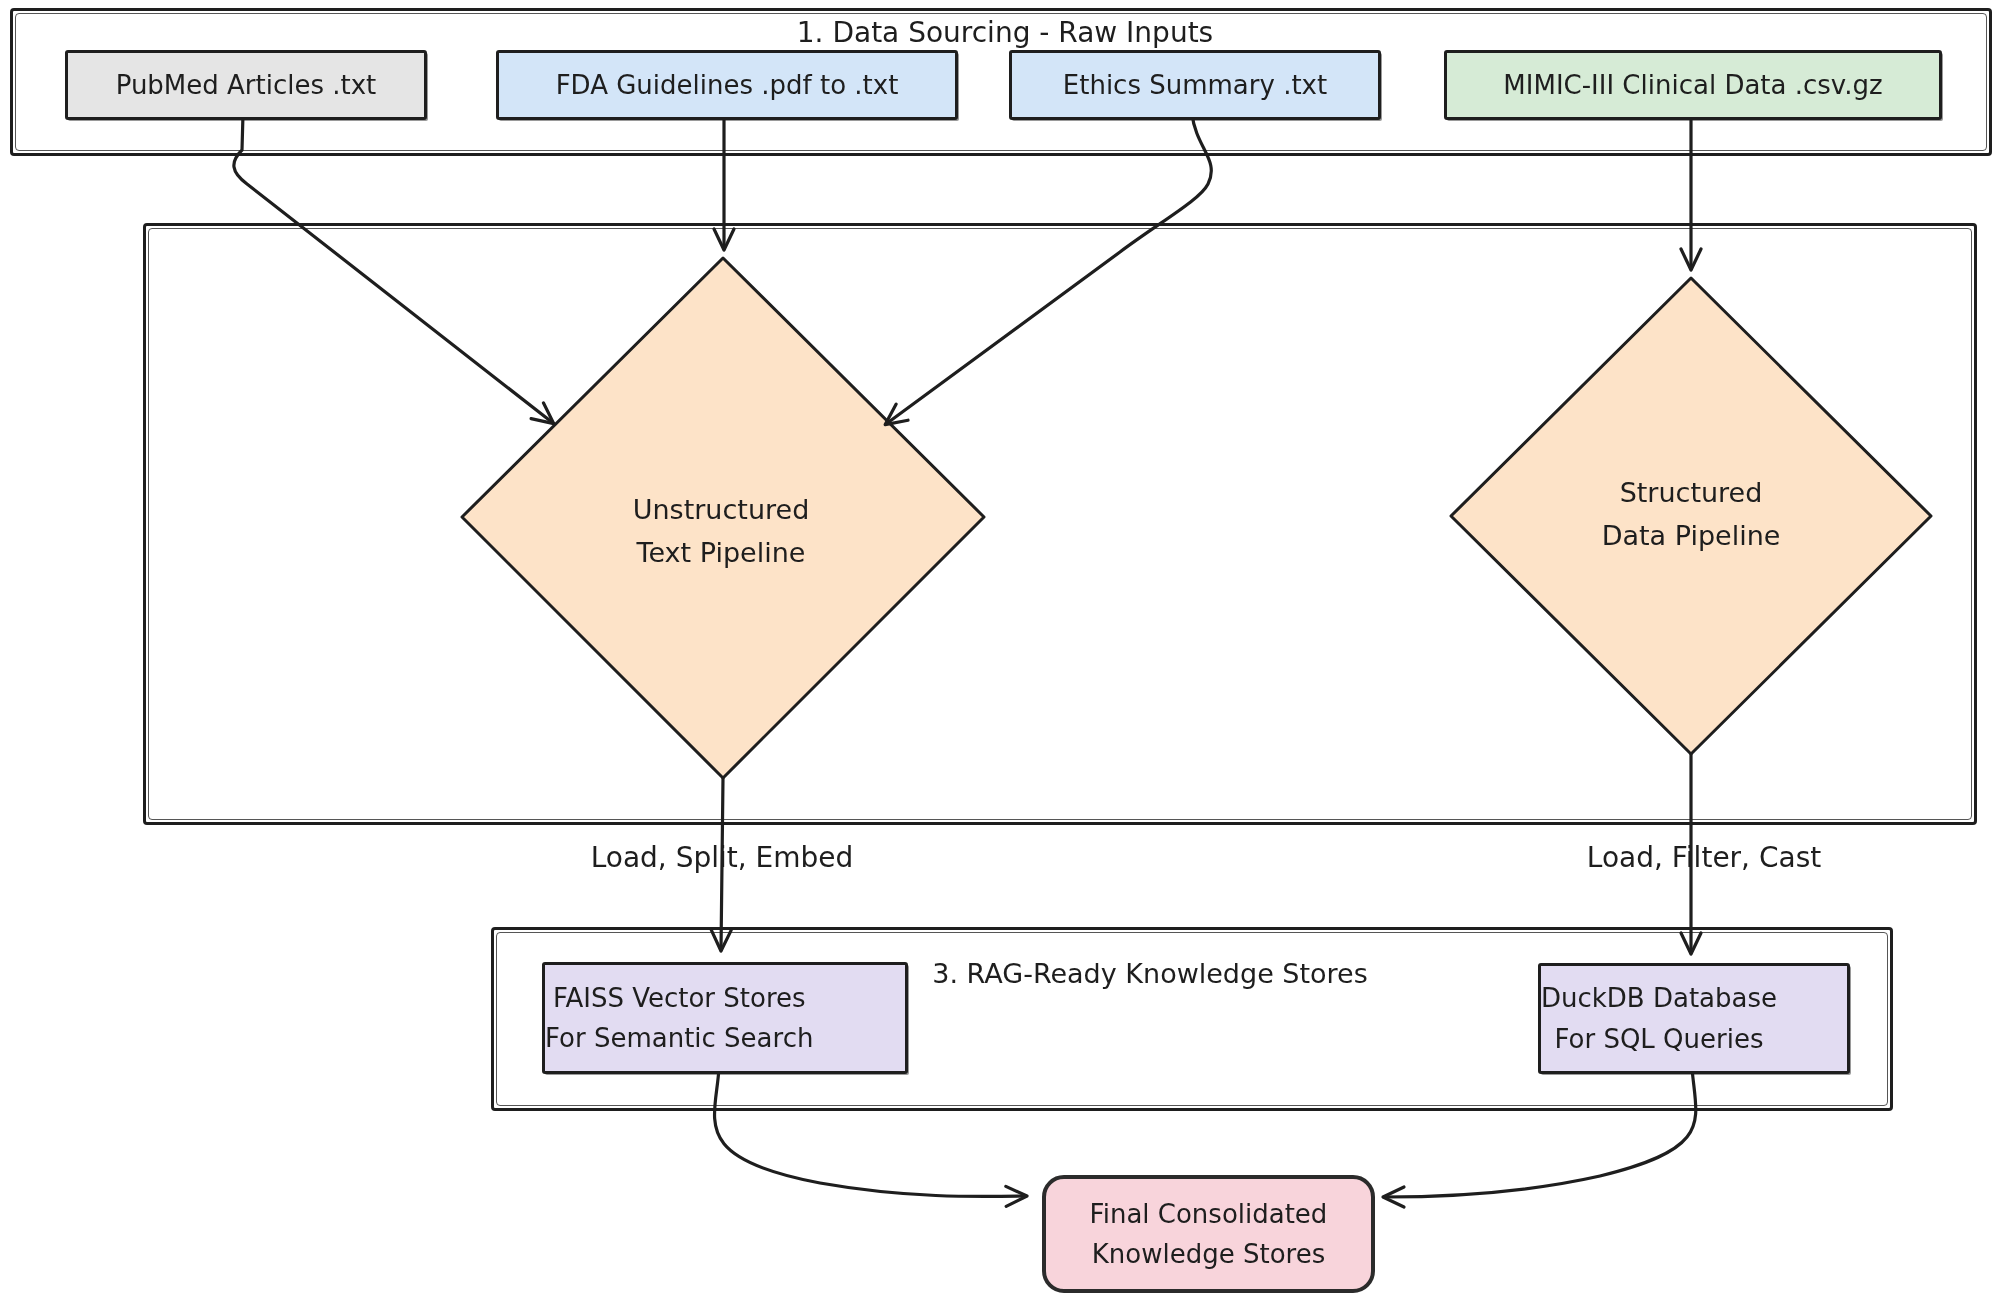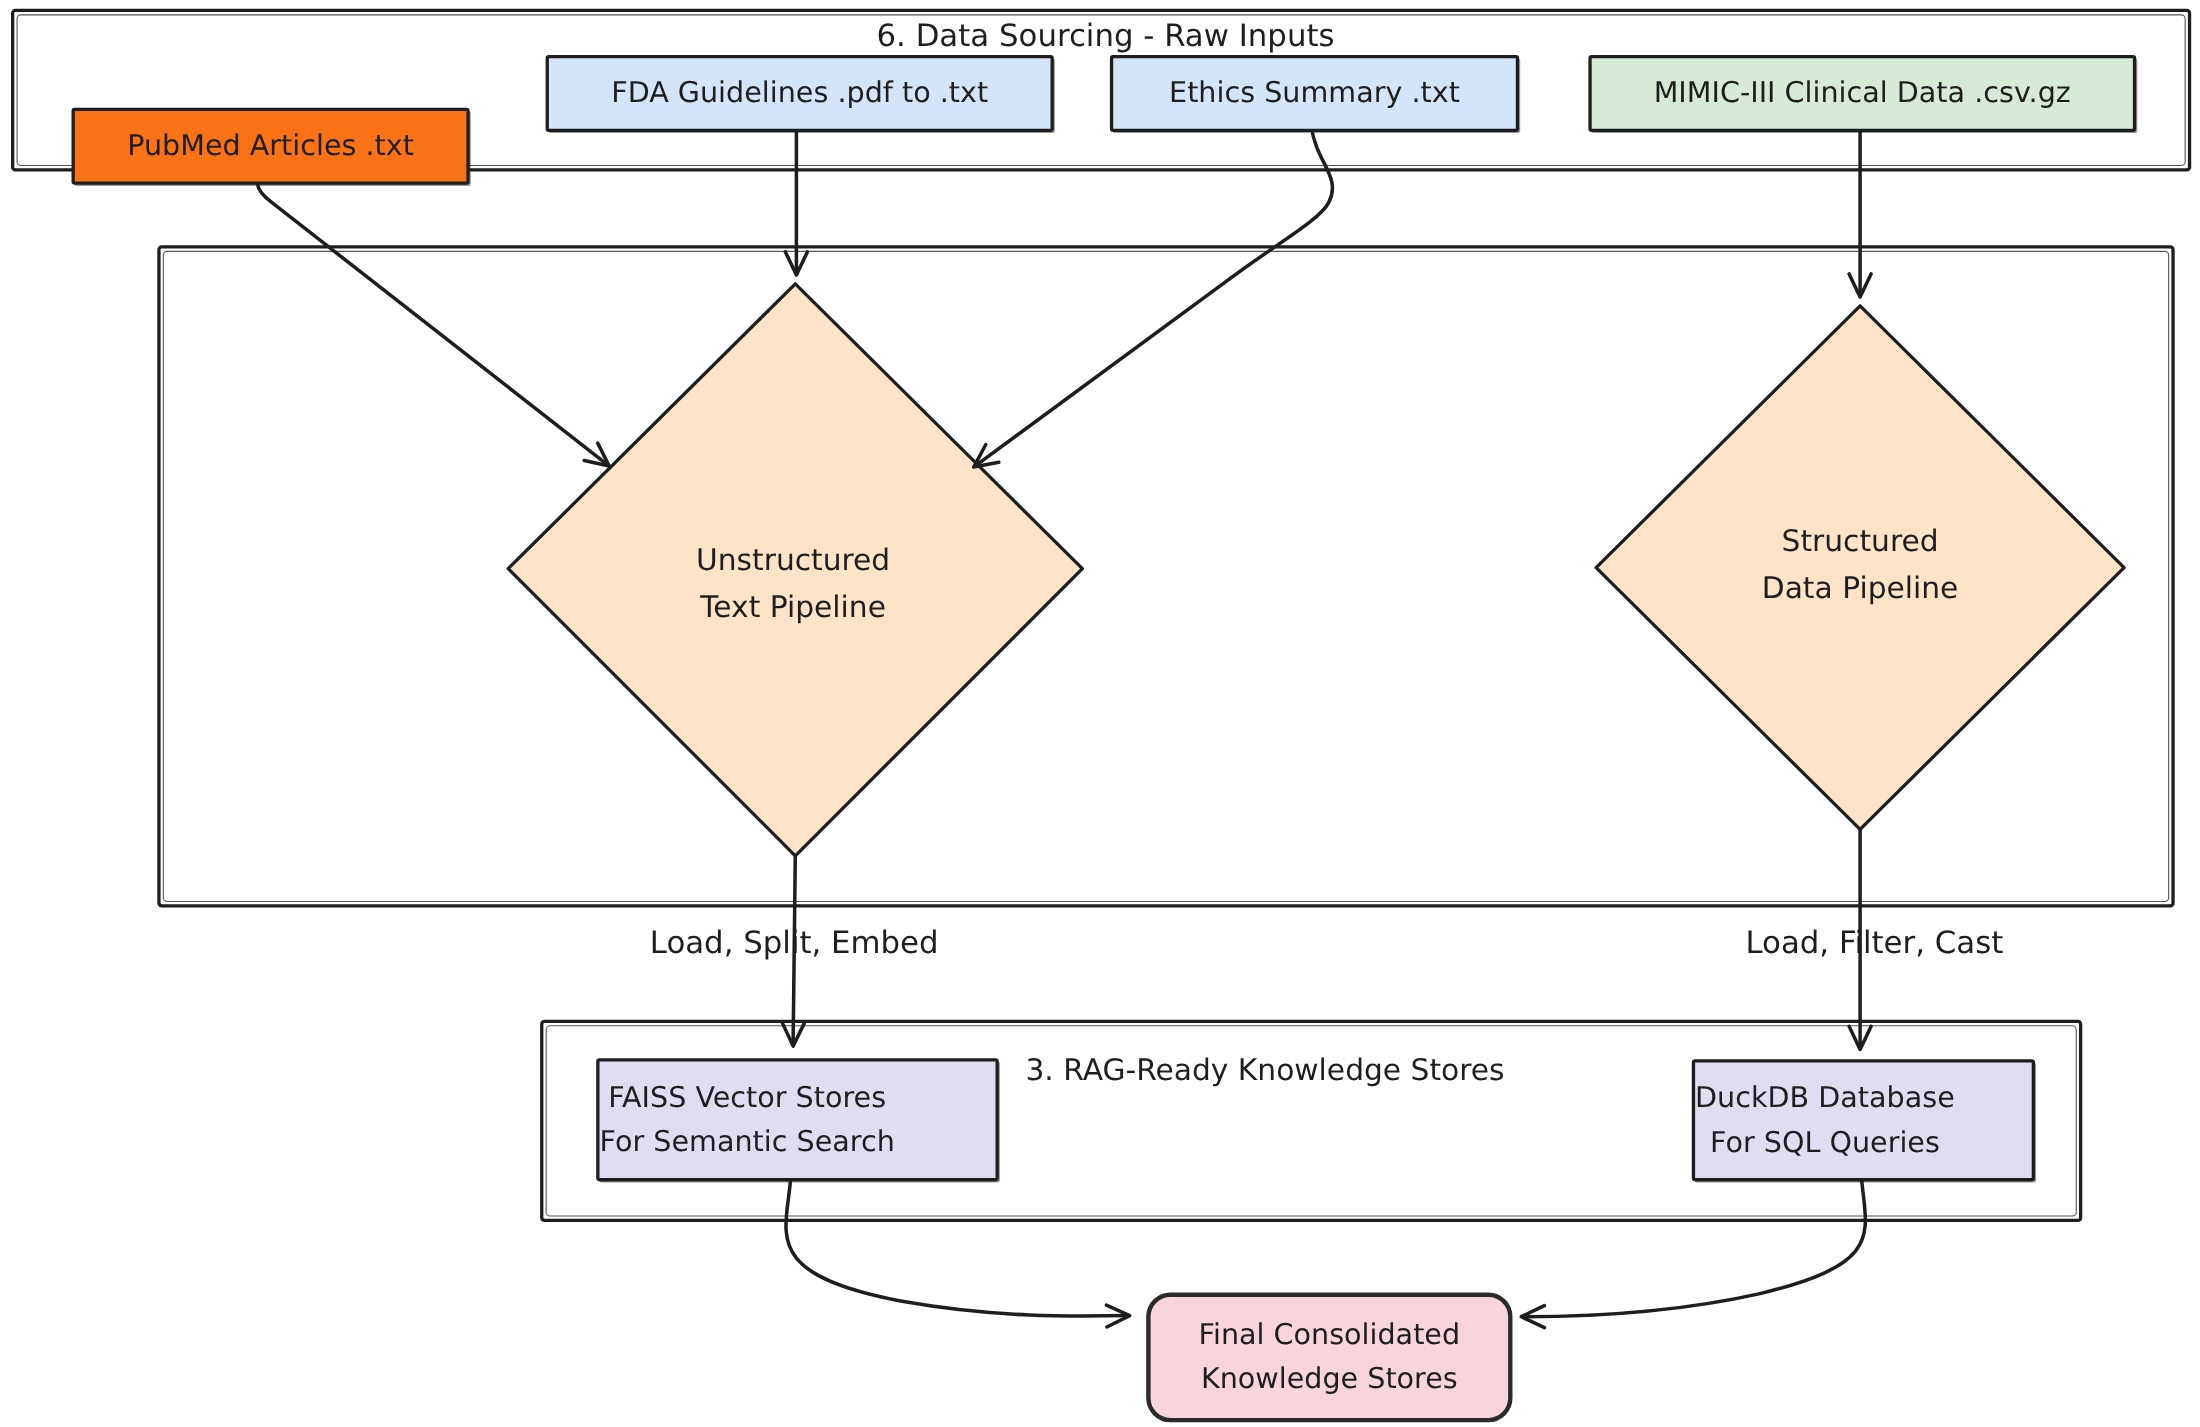--- a/index.html
+++ b/index.html
@@ -23,21 +23,21 @@
   .arrow { fill:none; stroke:#1e1e1e; stroke-width:3.2; stroke-linecap:round; }
   .diamond { stroke:#1e1e1e; stroke-width:3; stroke-linejoin:round; }
 
   
   .src {
     position:absolute; top:50px; height:64px; border:3.5px solid #1e1e1e; border-radius:3px;
     display:flex; align-items:center; justify-content:center;
     font-size:26px; white-space:nowrap;
     box-shadow: 2px 2px 0 -1px rgba(30,30,30,0.45);
   }
-  #src-pubmed { left:65px;   width:356px; background:#f97316;margin-top:48px; }
+  #src-pubmed { left:65px;   width:356px; background:#e5e5e5; }
   #src-fda    { left:496px;  width:456px; background:#d3e5f8; }
   #src-ethics { left:1009px; width:366px; background:#d3e5f8; }
   #src-mimic  { left:1444px; width:492px; background:#d6ebd6; }
 
   
   .diamond-label {
     position:absolute; transform:translate(-50%,-50%); text-align:center;
     font-size:27px; line-height:1.6; white-space:pre-line;
   }
   #lbl-unstructured { left:721px;  top:517px;margin-top:14px; }
@@ -88,21 +88,21 @@
     <path class="arrow" marker-end="url(#ah)" d="M 243 114 L 242 150 C 230 162 231 172 247 184 L 553 423"></path>
     <path class="arrow" marker-end="url(#ah)" d="M 724 114 L 724 249"></path>
     <path class="arrow" marker-end="url(#ah)" d="M 1192 114 C 1196 148 1220 160 1208 184 C 1200 200 1160 222 1120 252 L 886 424"></path>
     <path class="arrow" marker-end="url(#ah)" d="M 1691 114 L 1691 269"></path>
     <path class="arrow" marker-end="url(#ah)" d="M 723 778 L 721 950"></path>
     <path class="arrow" marker-end="url(#ah)" d="M 1691 754 L 1691 953"></path>
     <path class="arrow" marker-end="url(#ah)" d="M 719 1068 C 716 1120 688 1158 820 1183 C 905 1198 975 1197 1026 1196"></path>
     <path class="arrow" marker-end="url(#ah)" d="M 1692 1068 C 1696 1120 1716 1148 1600 1176 C 1520 1194 1440 1197 1384 1197"></path>
   </svg>
 
-  <div class="sec-title" id="title1">6. Data Sourcing - Raw Inputs</div>
+  <div class="sec-title" id="title1">1. Data Sourcing - Raw Inputs</div>
   <div class="sec-title" id="title3">3. RAG-Ready Knowledge Stores</div>
 
   <div class="src" id="src-pubmed">
     <span>PubMed Articles .txt</span>
   </div>
   <div class="src" id="src-fda">
     <span>FDA Guidelines .pdf to .txt</span>
   </div>
   <div class="src" id="src-ethics">
     <span>Ethics Summary .txt</span>

